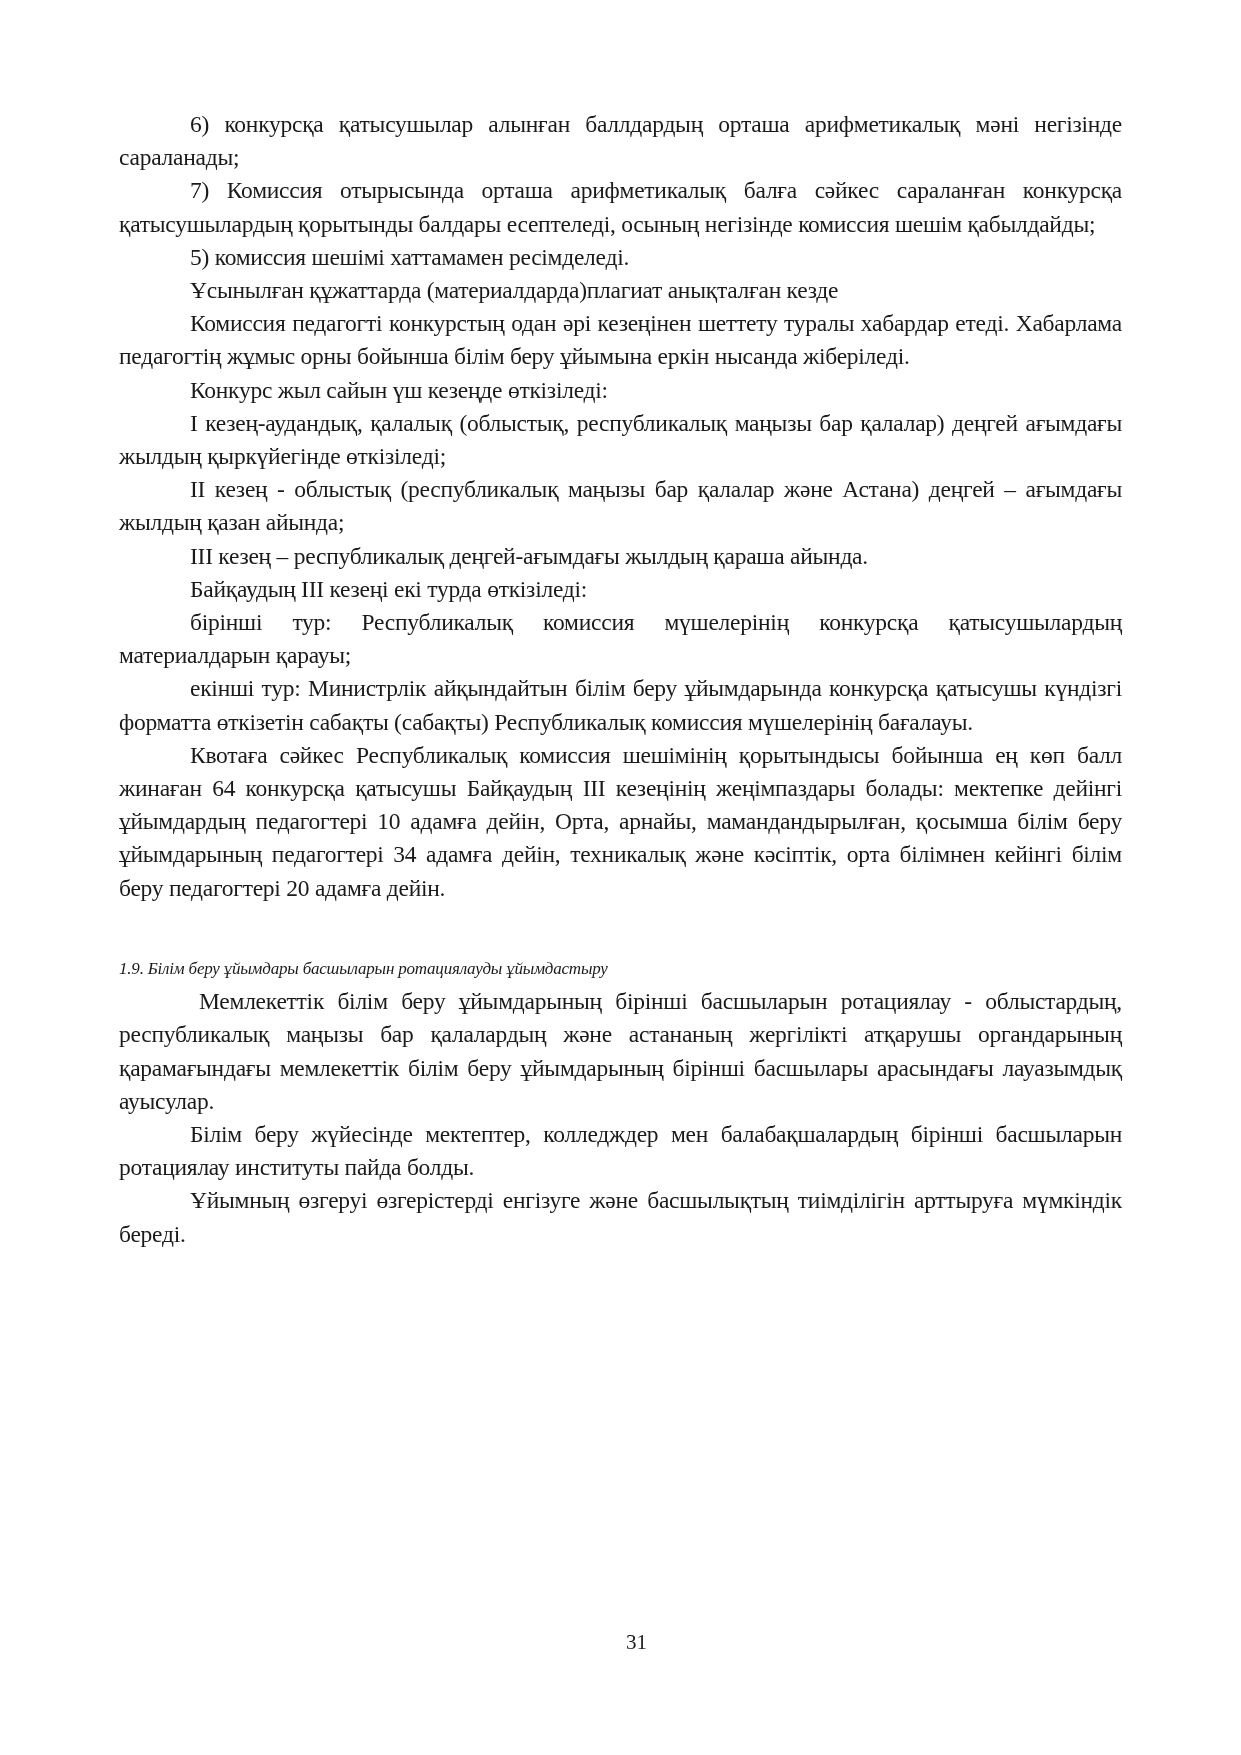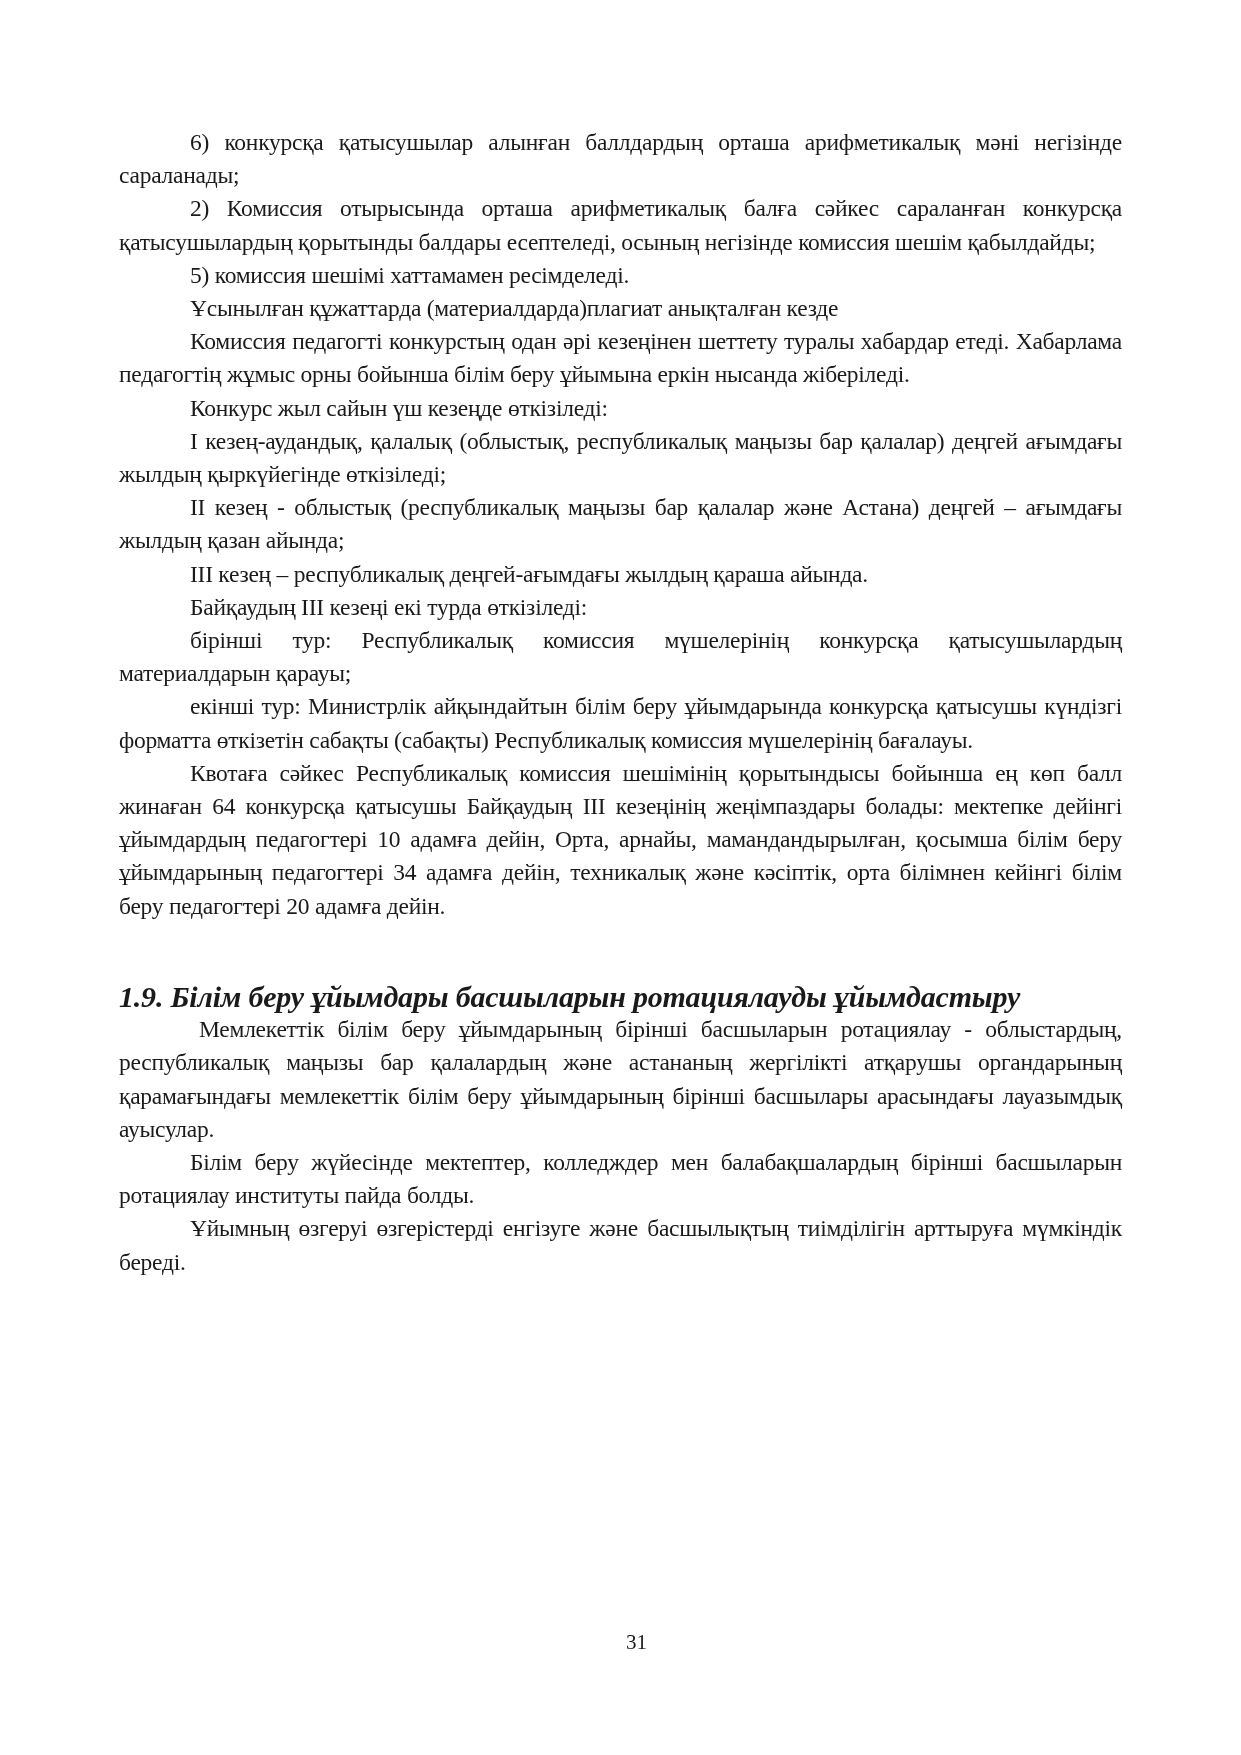--- a/index.html
+++ b/index.html
@@ -11,60 +11,60 @@
       width: 1241px;
       height: 1755px;
       position: relative;
       overflow: hidden;
       font-family: "Liberation Serif", "DejaVu Serif", serif;
       color: #1a1a1a;
     }
     .page {
       position: absolute;
       left: 119px;
-      top: 126px;
+      top: 108px;
       width: 1003px;
     }
     .p {
       font-size: 23.5px;
       line-height: 33.2px;
       text-align: justify;
       margin: 0;
       text-indent: 71px;
       letter-spacing: -0.25px;
       word-spacing: 0px;
     }
     .p.deep-indent { text-indent: 80px; }
     .blank { height: 33.2px; }
     .heading {
-      font-size: 30px;
+      font-size: 17px;
       line-height: 33.2px;
-      font-weight: bold;
+      font-weight: normal;
       font-style: italic;
-      margin: 24px 0 0 0;
+      margin: 14px 0 0 0;
       letter-spacing: -0.2px;
     }
     .page-number {
       position: absolute;
       left: 0;
       width: 1241px;
       top: 1628px;
       text-align: center;
       font-size: 21px;
       line-height: 28px;
       font-family: "Liberation Serif", serif;
       margin-left: 16px;
     }
   </style>
 </head>
 <body>
 
 <div class="page">
   <p class="p">6) конкурсқа қатысушылар алынған баллдардың орташа арифметикалық мәні негізінде сараланады;</p>
-  <p class="p">2) Комиссия отырысында орташа арифметикалық балға сәйкес сараланған конкурсқа қатысушылардың қорытынды балдары есептеледі, осының негізінде комиссия шешім қабылдайды;</p>
+  <p class="p">7) Комиссия отырысында орташа арифметикалық балға сәйкес сараланған конкурсқа қатысушылардың қорытынды балдары есептеледі, осының негізінде комиссия шешім қабылдайды;</p>
   <p class="p">5) комиссия шешімі хаттамамен ресімделеді.</p>
   <p class="p">Ұсынылған құжаттарда (материалдарда)плагиат анықталған кезде</p>
   <p class="p">Комиссия педагогті конкурстың одан әрі кезеңінен шеттету туралы хабардар етеді. Хабарлама педагогтің жұмыс орны бойынша білім беру ұйымына еркін нысанда жіберіледі.</p>
   <p class="p">Конкурс жыл сайын үш кезеңде өткізіледі:</p>
   <p class="p">І кезең-аудандық, қалалық (облыстық, республикалық маңызы бар қалалар) деңгей ағымдағы жылдың қыркүйегінде өткізіледі;</p>
   <p class="p">ІІ кезең - облыстық (республикалық маңызы бар қалалар және Астана) деңгей – ағымдағы жылдың қазан айында;</p>
   <p class="p">ІІІ кезең – республикалық деңгей-ағымдағы жылдың қараша айында.</p>
   <p class="p">Байқаудың ІІІ кезеңі екі турда өткізіледі:</p>
   <p class="p">бірінші тур: Республикалық комиссия мүшелерінің конкурсқа қатысушылардың материалдарын қарауы;</p>
   <p class="p">екінші тур: Министрлік айқындайтын білім беру ұйымдарында конкурсқа қатысушы күндізгі форматта өткізетін сабақты (сабақты) Республикалық комиссия мүшелерінің бағалауы.</p>

